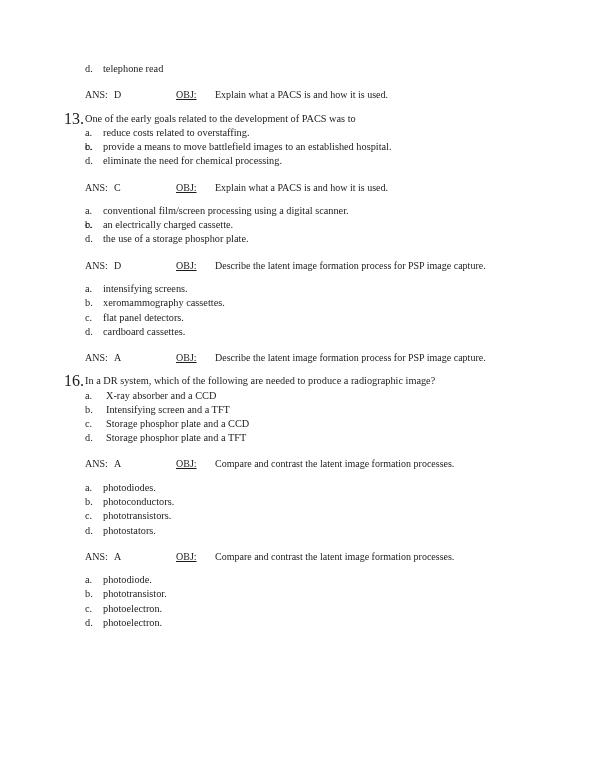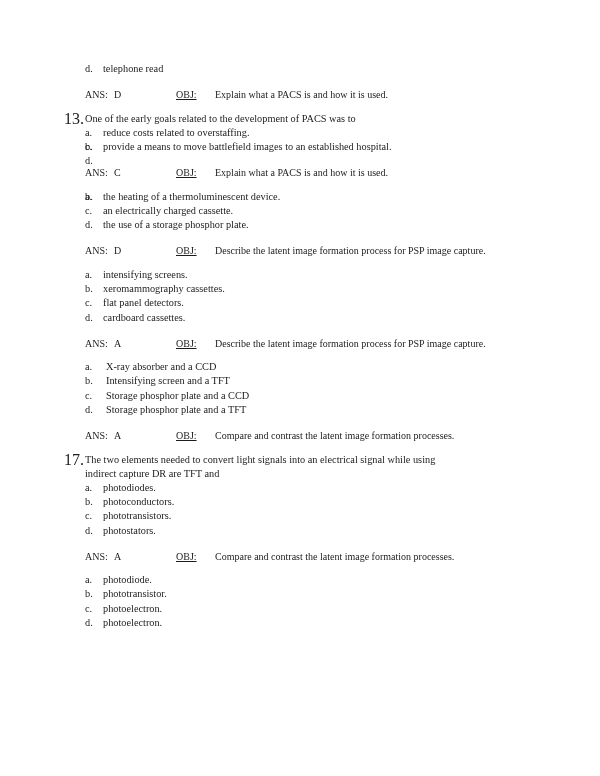--- a/index.html
+++ b/index.html
@@ -144,40 +144,41 @@
         </li>
         <li class="opt">
           <span class="optltr">b.</span>
         </li>
         <li class="opt">
           <span class="optltr">c.</span>
           <span>provide a means to move battlefield images to an established hospital.</span>
         </li>
         <li class="opt">
           <span class="optltr">d.</span>
+          <span>eliminate the need for chemical processing.</span>
         </li>
       </ul>
       <div class="ansline">
         <span class="ans-label">ANS:</span>
         <span class="ans-val">C</span>
         <span class="obj-label">OBJ:</span>
         <span class="obj-val">Explain what a PACS is and how it is used.</span>
       </div>
     </div>
 
     <div class="gap-block"></div>
 
     <div class="qblock">
       <ul class="opts">
         <li class="opt">
           <span class="optltr">a.</span>
-        </li>
-        <li class="opt">
-          <span class="optltr">b.</span>
-          <span>the heating of a thermoluminescent device.</span>
+          <span>conventional film/screen processing using a digital scanner.</span>
+        </li>
+        <li class="opt">
+          <span class="optltr">b.</span>
         </li>
         <li class="opt">
           <span class="optltr">c.</span>
           <span>an electrically charged cassette.</span>
         </li>
         <li class="opt">
           <span class="optltr">d.</span>
           <span>the use of a storage phosphor plate.</span>
         </li>
       </ul>
@@ -214,20 +215,24 @@
         <span class="ans-label">ANS:</span>
         <span class="ans-val">A</span>
         <span class="obj-label">OBJ:</span>
         <span class="obj-val">Describe the latent image formation process for PSP image capture.</span>
       </div>
     </div>
 
     <div class="gap-block"></div>
 
     <div class="qblock">
+      <div class="qhead">
+        <span class="qnum">16.</span>
+        <span class="qtext">In a DR system, which of the following are needed to produce a radiographic image?</span>
+      </div>
       <ul class="opts">
         <li class="opt wide">
           <span class="optltr">a.</span>
           <span>X-ray absorber and a CCD</span>
         </li>
         <li class="opt wide">
           <span class="optltr">b.</span>
           <span>Intensifying screen and a TFT</span>
         </li>
         <li class="opt wide">
@@ -243,25 +248,20 @@
         <span class="ans-label">ANS:</span>
         <span class="ans-val">A</span>
         <span class="obj-label">OBJ:</span>
         <span class="obj-val">Compare and contrast the latent image formation processes.</span>
       </div>
     </div>
 
     <div class="gap-block"></div>
 
     <div class="qblock">
-      <div class="qhead">
-        <span class="qnum">17.</span>
-        <span class="qtext">The two elements needed to convert light signals into an electrical signal while using</span>
-        <span class="qtext">indirect capture DR are TFT and</span>
-      </div>
       <ul class="opts">
         <li class="opt">
           <span class="optltr">a.</span>
           <span>photodiodes.</span>
         </li>
         <li class="opt">
           <span class="optltr">b.</span>
           <span>photoconductors.</span>
         </li>
         <li class="opt">

